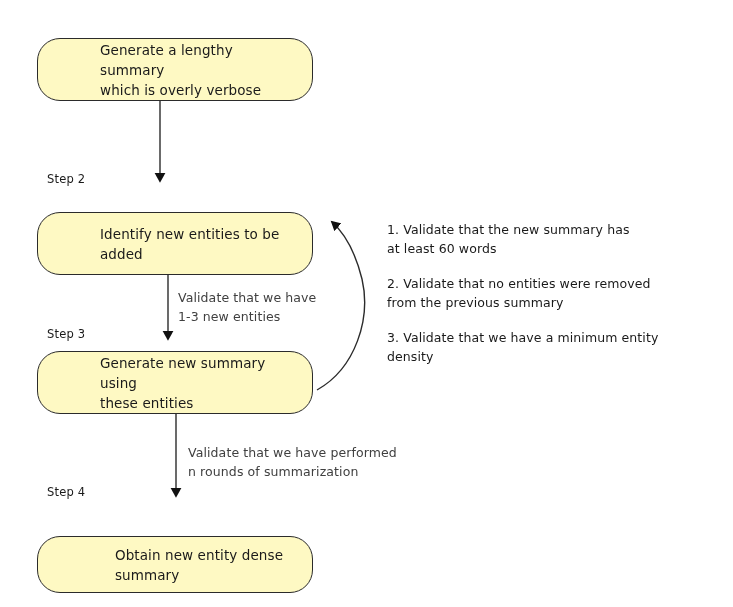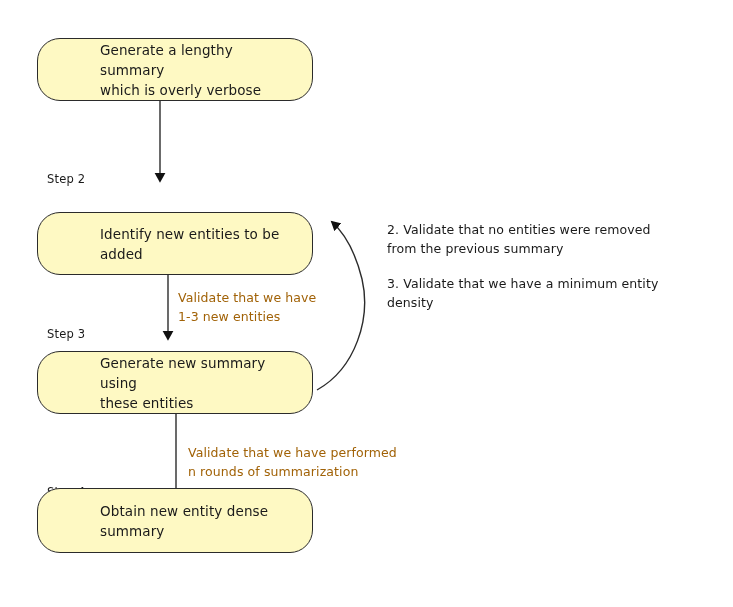--- a/index.html
+++ b/index.html
@@ -44,21 +44,21 @@
     color: #1a1a1a;
     white-space: pre-line;
     letter-spacing: 0.1px;
   }
 
   
   .edge-label {
     position: absolute;
     font-size: 12.5px;
     line-height: 19px;
-    color: #a16207;
+    color: #404040;
     white-space: pre-line;
     letter-spacing: 0.1px;
   }
 
   
   .checklist {
     position: absolute;
     left: 387px;
     top: 220px;
     width: 320px;
@@ -132,25 +132,27 @@
   <div class="step-label" style="left:47px; top:327px;">Step 3</div>
   <div class="node" style="left:37px; top:351px; width:276px; height:63px;">
     <div class="node-text">Generate new summary using
 these entities</div>
   </div>
 
   <div class="edge-label" style="left:188px; top:443px;">Validate that we have performed
 n rounds of summarization</div>
 
   <div class="step-label" style="left:47px; top:485px;">Step 4</div>
-  <div class="node" style="left:37px; top:488px; width:276px; height:65px;">
+  <div class="node" style="left:37px; top:536px; width:276px; height:57px;justify-content:center;">
     <div class="node-text">Obtain new entity dense
 summary</div>
   </div>
 
   <div class="checklist">
+    <div class="checklist-item">1. Validate that the new summary has
+at least 60 words</div>
     <div class="checklist-item">2. Validate that no entities were removed
 from the previous summary</div>
     <div class="checklist-item">3. Validate that we have a minimum entity
 density</div>
   </div>
 
 </div>
 
 </body></html>

